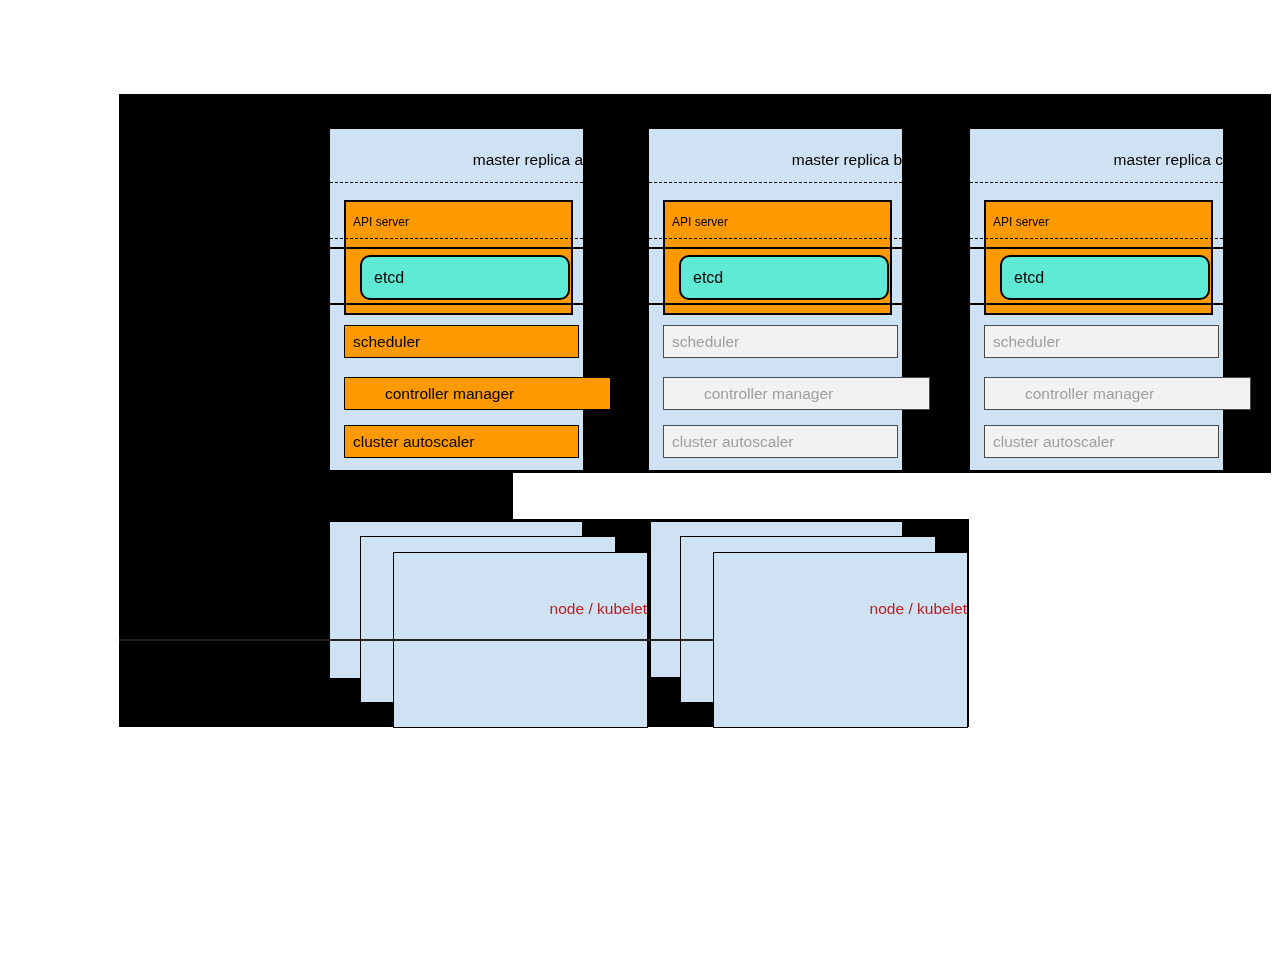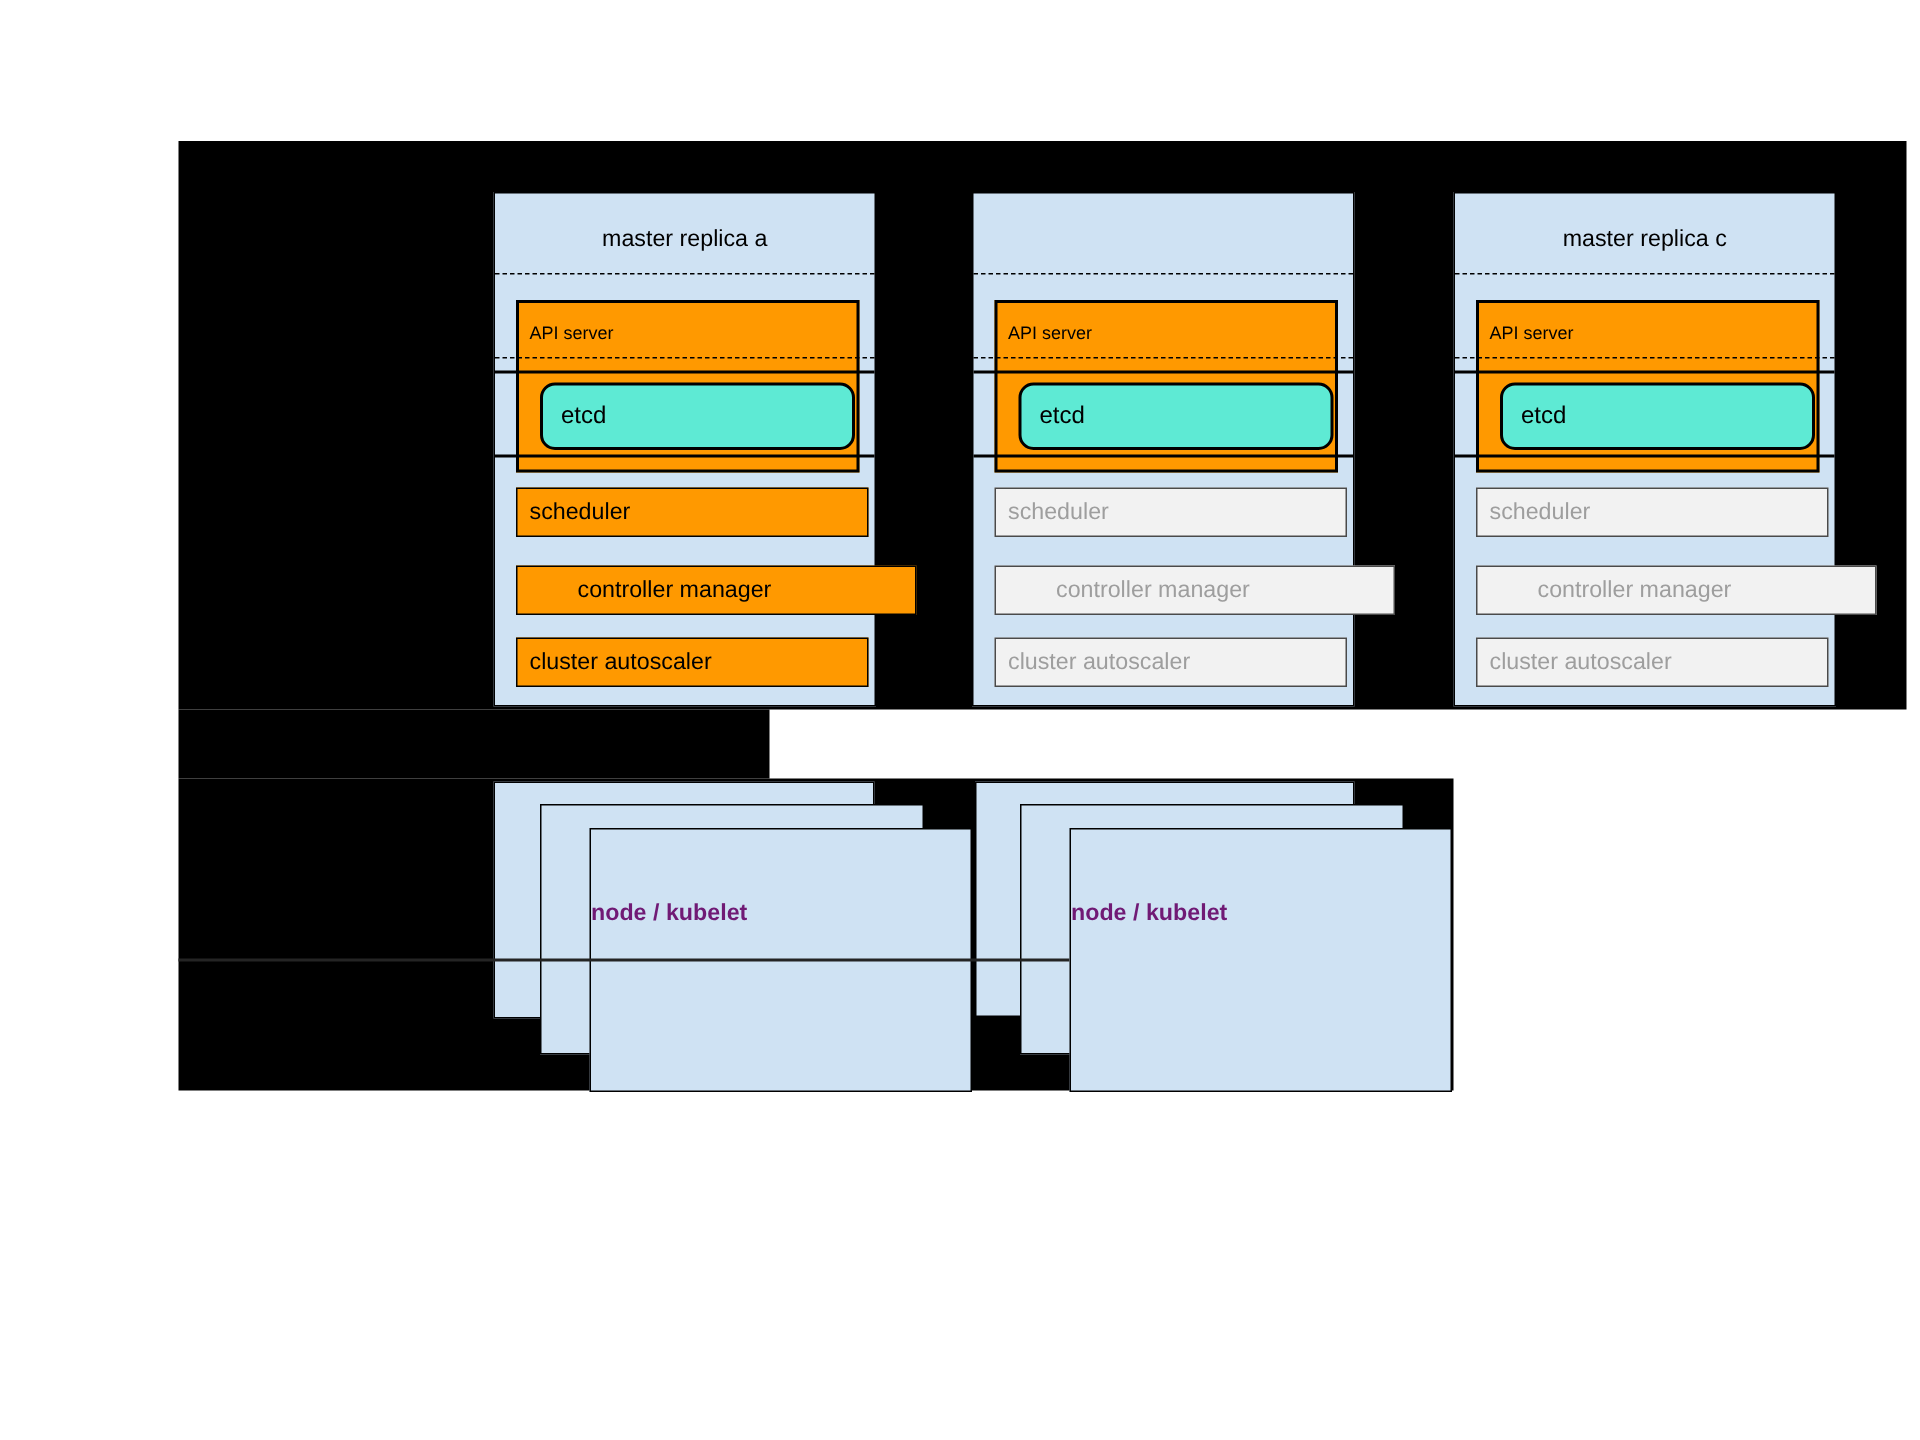--- a/index.html
+++ b/index.html
@@ -21,21 +21,21 @@
   .replica{
     top:128px;width:255px;height:343px;
     background:#cfe2f3;border:1.5px solid #000;z-index:2;
   }
   .replica.pos-a{left:329px;}
   .replica.pos-b{left:648px;}
   .replica.pos-c{left:969px;}
 
   .r-title{
     position:absolute;top:19px;left:0;right:0;height:24px;
-    text-align:center;font-size:15.5px;color:#000;line-height:24px;
+    text-align:right;font-size:15.5px;color:#000;line-height:24px;
   }
   .dash{position:absolute;left:0;right:0;height:0;border-top:1.5px dashed #000;}
   .dash.d1{top:53px;}
   .dash.d2{top:109px;z-index:3;}
   .sline{position:absolute;left:0;right:0;height:2px;background:#000;}
   .sline.s1{top:118px;z-index:3;}
   .sline.s2{top:174px;z-index:3;}
 
   .api-box{
     position:absolute;left:14px;top:71px;width:225px;height:111px;
@@ -65,21 +65,21 @@
   
   .nbox{background:#cfe2f3;border:1.5px solid #000;}
   .g1-back {left:329px;top:521px;width:254px;height:158px;z-index:1;}
   .g1-mid  {left:360px;top:536px;width:256px;height:167px;z-index:2;}
   .g1-front{left:393px;top:552px;width:255px;height:176px;z-index:3;}
   .g2-back {left:650px;top:521px;width:253px;height:157px;z-index:1;}
   .g2-mid  {left:680px;top:536px;width:256px;height:167px;z-index:2;}
   .g2-front{left:713px;top:552px;width:255px;height:176px;z-index:6;}
   .node-label{
     position:absolute;top:44px;left:0;right:0;height:24px;line-height:24px;
-    text-align:left;font-size:15.5px;color:#701a75;font-weight:bold;
+    text-align:right;font-size:15.5px;color:#b91c1c;
   }
   
   .cluster-line{left:119px;top:639px;width:594px;height:2px;background:#242424;z-index:4;}
 </style>
 </head>
 <body>
 
 <div class="abs bk bk-top"></div>
 <div class="abs bk bk-band"></div>
 <div class="abs bk bk-bottom"></div>
@@ -92,20 +92,21 @@
   <div class="dash d2"></div>
   <div class="sline s1"></div>
   <div class="etcd-box">etcd</div>
   <div class="sline s2"></div>
   <div class="comp-row r1 active">scheduler</div>
   <div class="comp-row r2 active">controller manager</div>
   <div class="comp-row r3 active">cluster autoscaler</div>
 </div>
 
 <div class="abs replica pos-b">
+  <div class="r-title">master replica b</div>
   <div class="dash d1"></div>
   <div class="api-box"></div>
   <div class="api-label">API server</div>
   <div class="dash d2"></div>
   <div class="sline s1"></div>
   <div class="etcd-box">etcd</div>
   <div class="sline s2"></div>
   <div class="comp-row r1 standby">scheduler</div>
   <div class="comp-row r2 standby">controller manager</div>
   <div class="comp-row r3 standby">cluster autoscaler</div>

